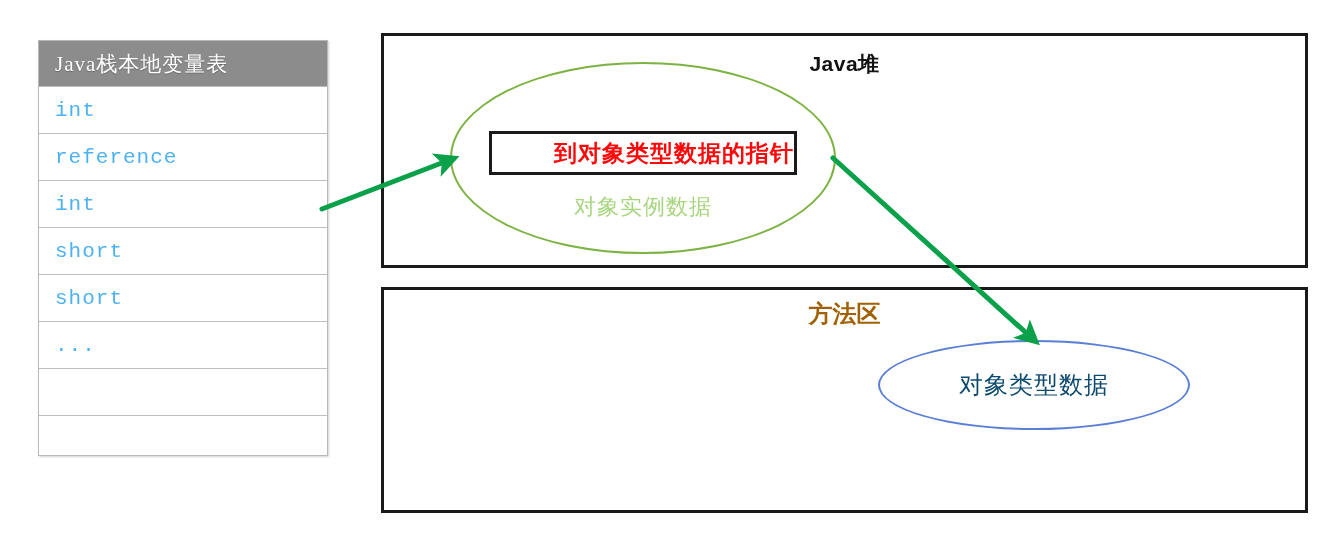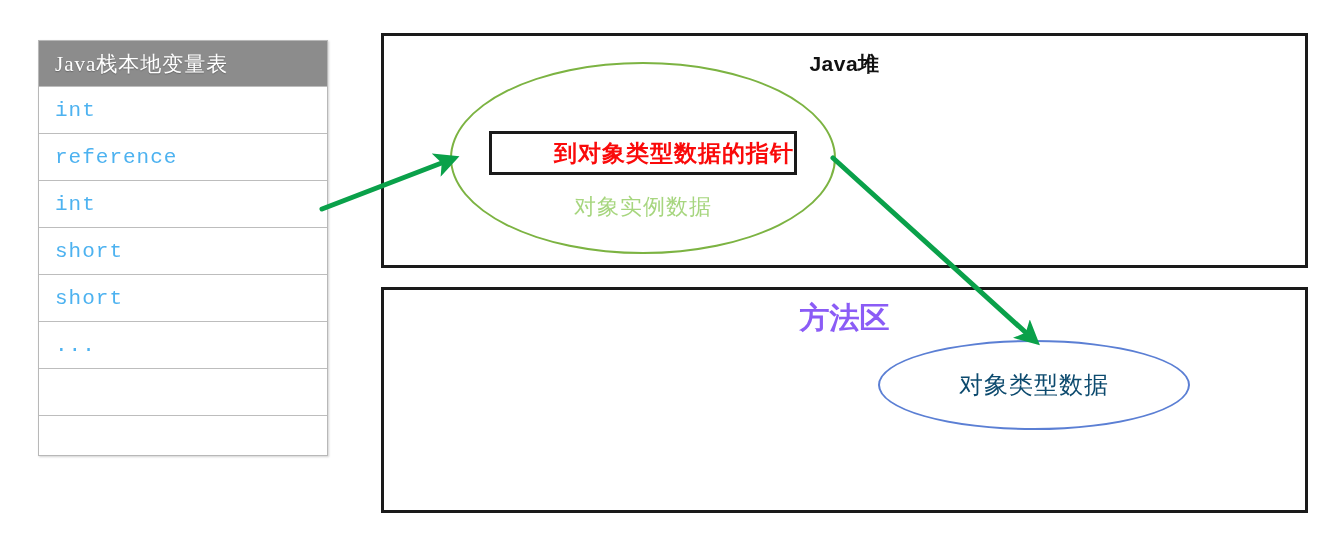--- a/index.html
+++ b/index.html
@@ -90,22 +90,22 @@
     font-size: 21px;
     color: #111111;
     letter-spacing: 0.5px;
   }
   #method-area-title {
     left: 0;
     right: 0;
     top: 8px;
     text-align: center;
     font-family: "Liberation Sans", sans-serif;
-    font-size: 30px;
-    color: #8b5cf6;
+    font-size: 24px;
+    color: #a16207;
   }
 
   
   .ellipse {
     position: absolute;
     border-radius: 50%;
     box-sizing: border-box;
     background: transparent;
   }
   #instance-ellipse {

